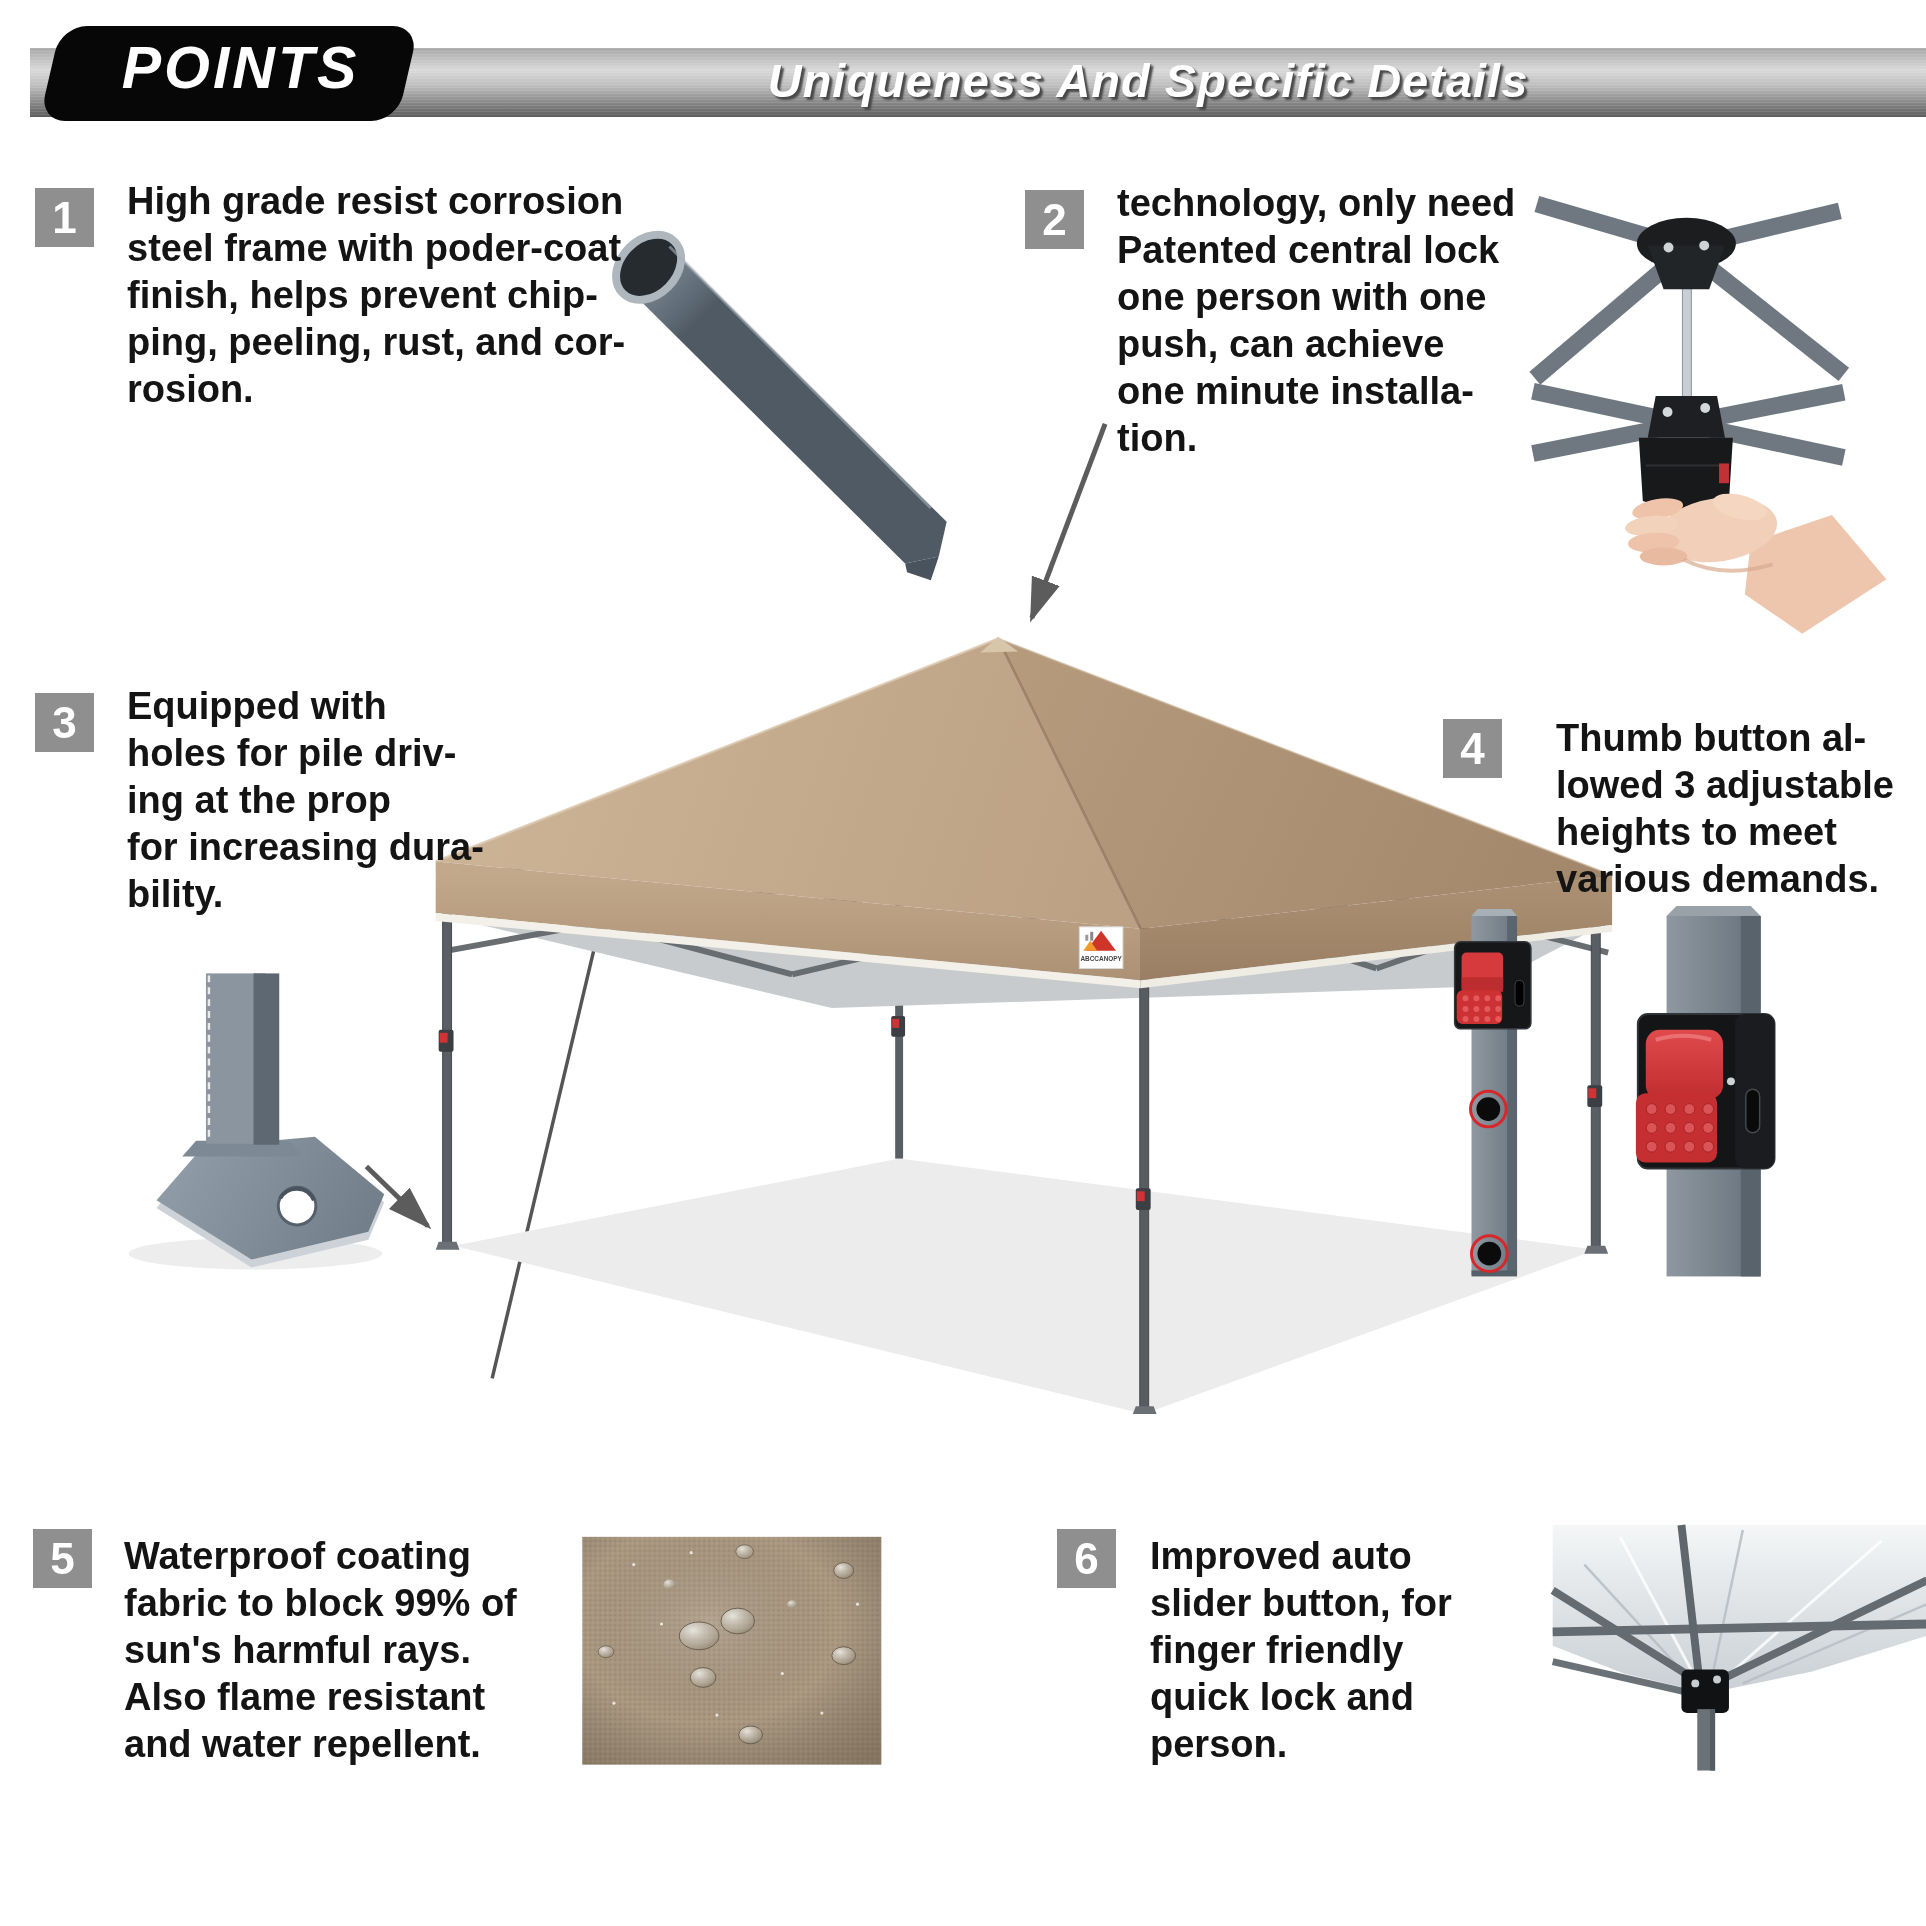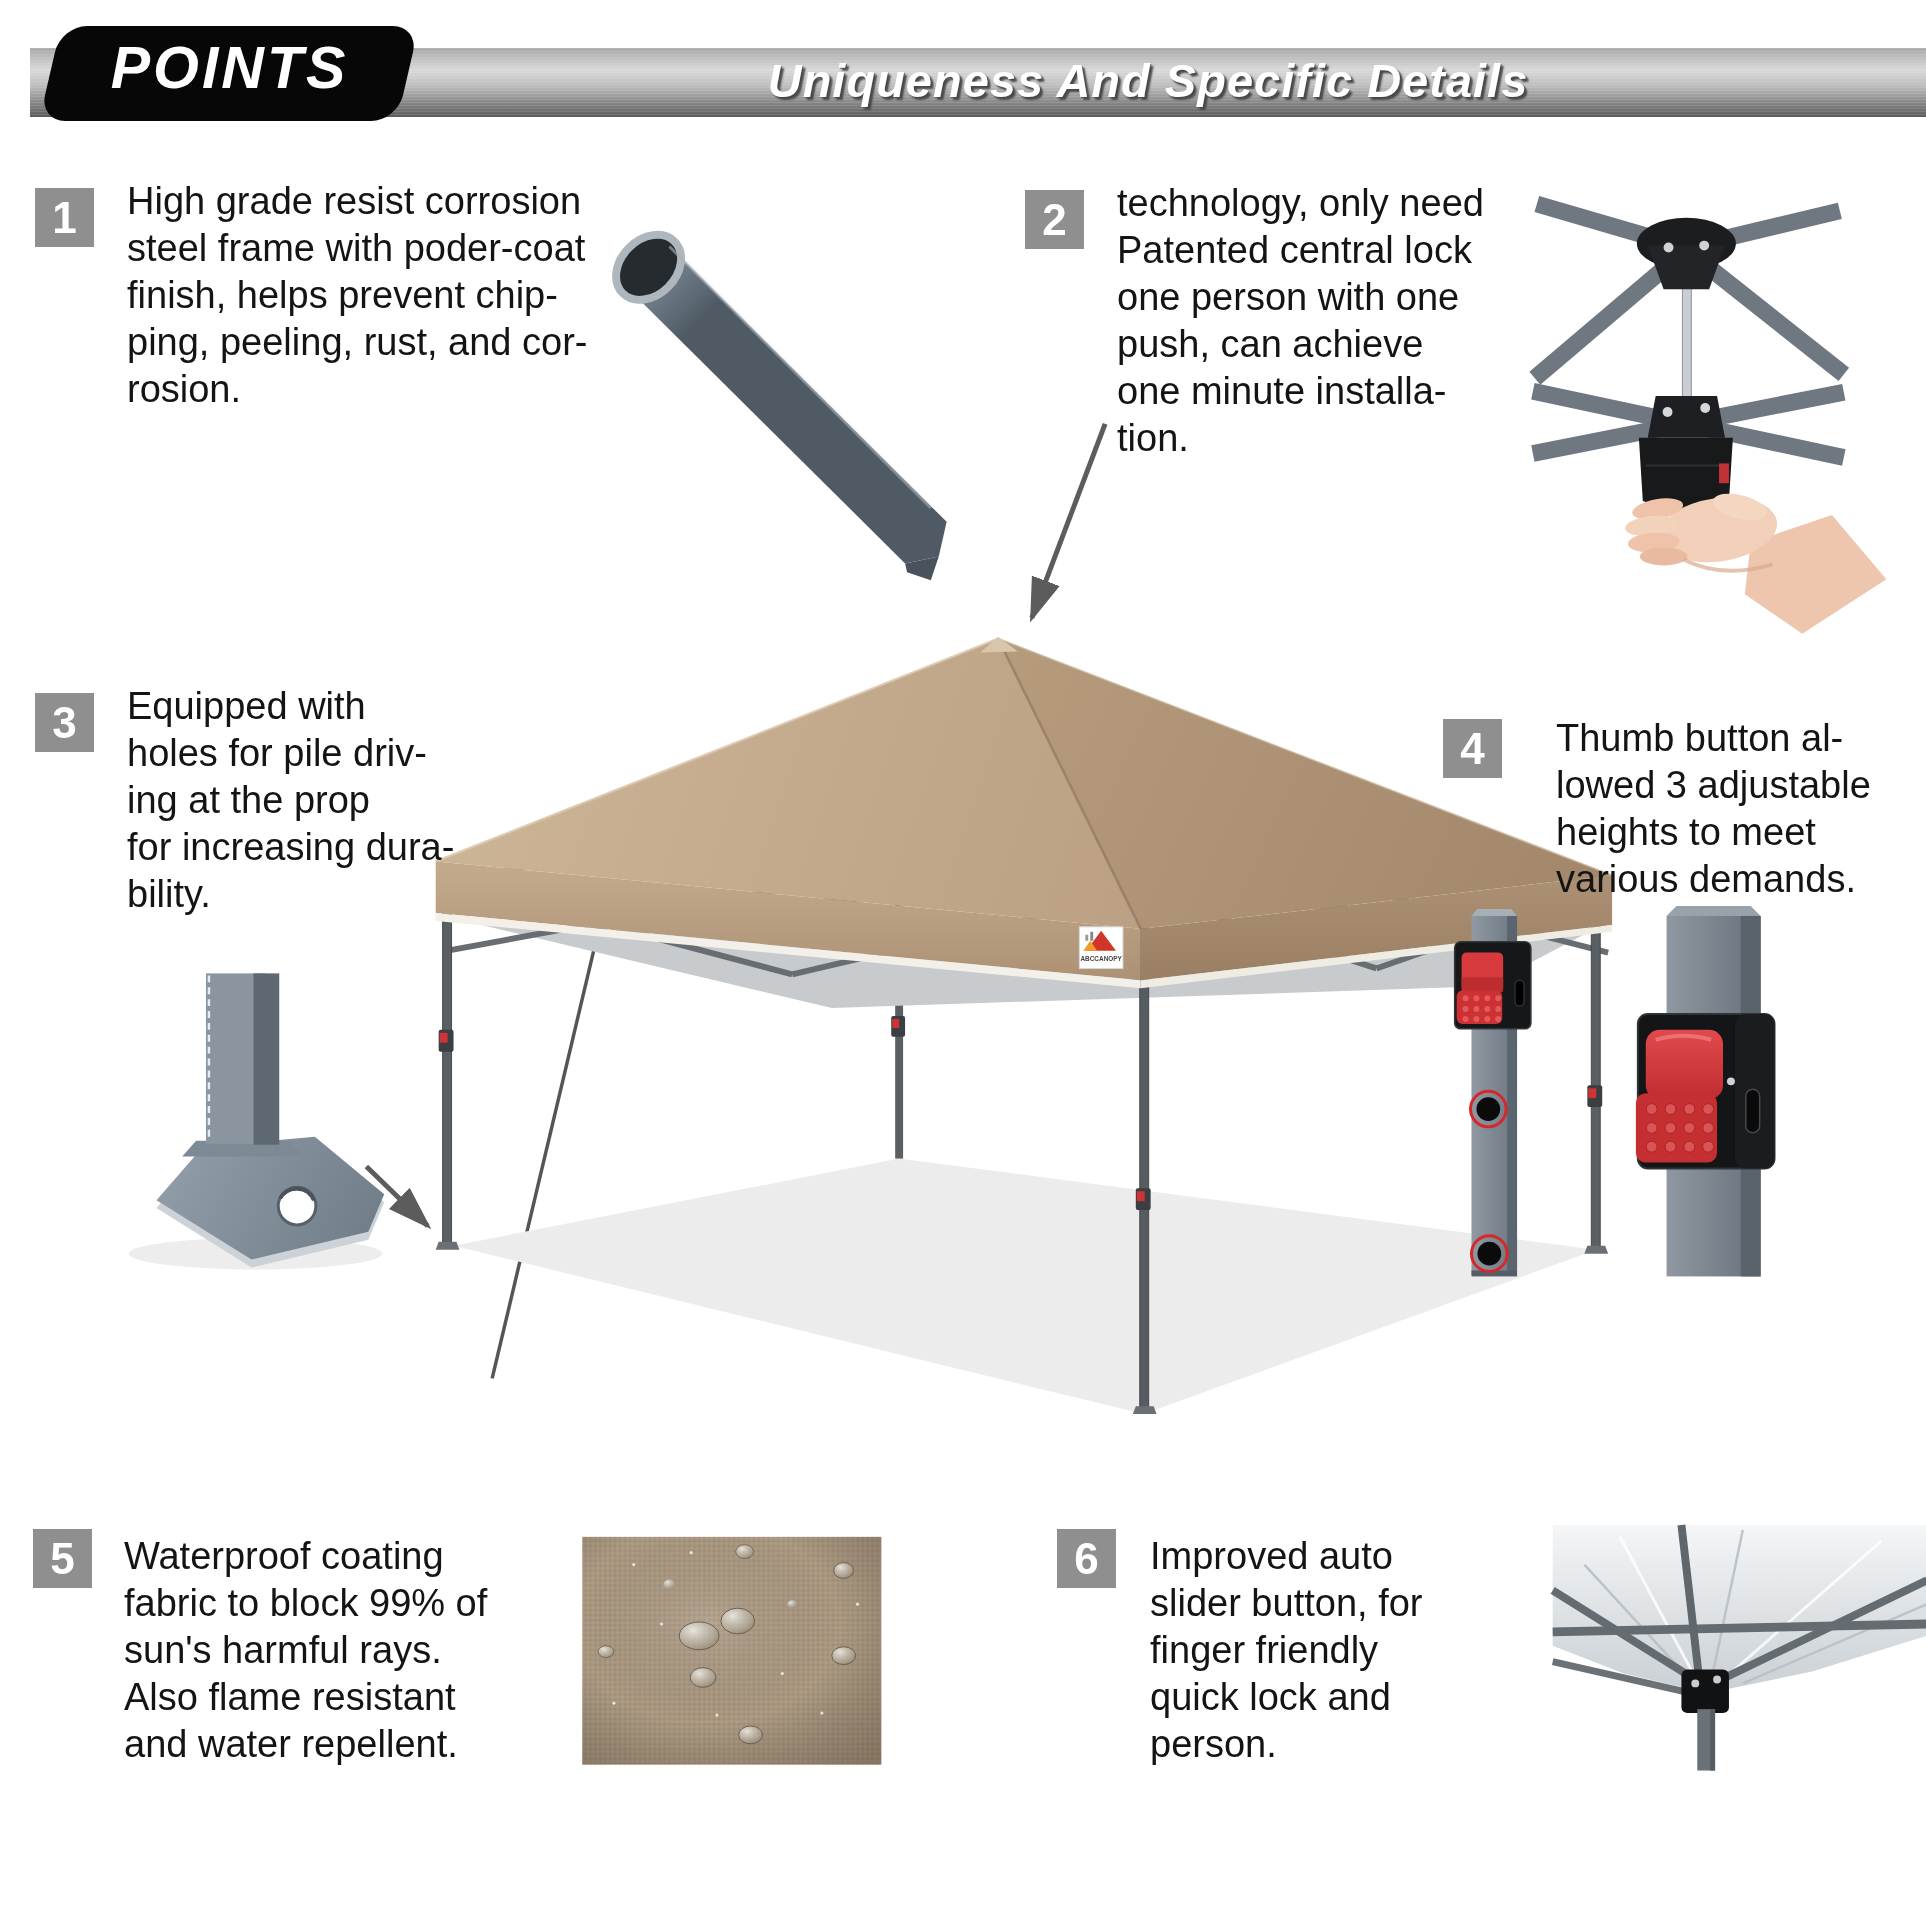--- a/index.html
+++ b/index.html
@@ -6,29 +6,29 @@
   body{width:1927px;height:1927px;position:relative;background:#ffffff;overflow:hidden;
        font-family:"Liberation Sans","DejaVu Sans",sans-serif;}
   .abs{position:absolute;}
   
   #banner{position:absolute;left:30px;top:48px;right:0;height:69px;
     background:
       repeating-linear-gradient(180deg, rgba(255,255,255,.10) 0 1px, rgba(0,0,0,0) 1px 3px),
       linear-gradient(180deg,#a8a8a8 0%,#d9d9d9 32%,#bdbdbd 55%,#8a8a8a 78%,#5c5c5c 100%);}
   #points-shape{position:absolute;left:61px;top:26px;width:358px;height:95px;background:#070707;
     border-radius:26px;transform:skewX(-13deg);transform-origin:0 0;}
-  #points-label{position:absolute;left:66px;top:34px;width:327px;text-align:center;
+  #points-label{position:absolute;left:77px;top:34px;width:327px;text-align:center;
     color:#ffffff;font-size:59px;font-weight:800;font-style:italic;letter-spacing:3px;}
   #banner-title{position:absolute;left:1148px;top:53px;transform:translateX(-50%);
     color:#ffffff;font-size:47px;font-weight:800;font-style:italic;letter-spacing:1px;
     text-shadow:3px 3px 2px rgba(70,70,70,.95), 1px 1px 1px rgba(90,90,90,.9);white-space:nowrap;text-align:right;}
   
   .badge{position:absolute;width:59px;height:59px;background:#8f8f8f;color:#ffffff;
     font-size:44px;font-weight:700;text-align:center;line-height:59px;}
-  .pt{position:absolute;color:#141414;font-size:38px;font-weight:400;line-height:47px;white-space:nowrap;}
+  .pt{position:absolute;color:#141414;font-size:38px;font-weight:700;line-height:47px;white-space:nowrap;}
   svg text{font-family:"Liberation Sans","DejaVu Sans",sans-serif;}
 </style>
 </head>
 <body>
 
 <svg class="abs" style="left:0;top:0" width="1927" height="1927" viewBox="0 0 1946 1946">
   <defs>
     <marker id="ah" markerWidth="11" markerHeight="8" refX="8" refY="3" orient="auto" markerUnits="strokeWidth">
       <path d="M0,0 L9,3 L0,6 Z" fill="#5c5c5c"></path>
     </marker>

